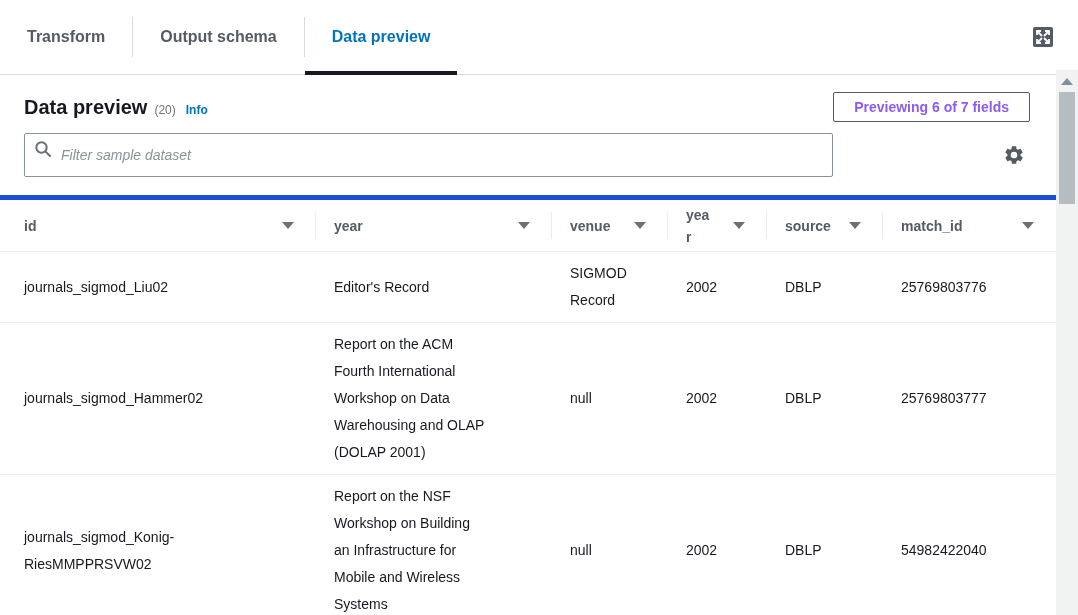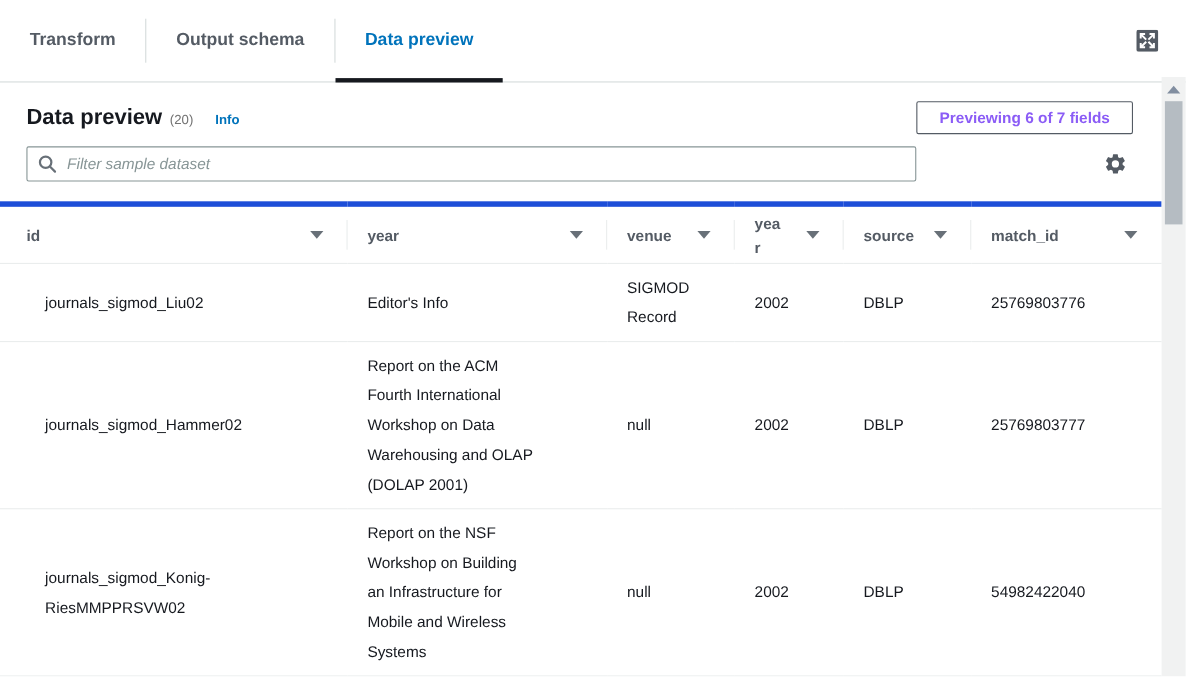--- a/index.html
+++ b/index.html
@@ -48,39 +48,39 @@
   .toolbar-row {
     display: flex; align-items: center; justify-content: space-between;
     margin: 16px 48px 0 24px;
     height: 32px;
   }
   .heading { display: flex; align-items: baseline; }
   .heading .title { font-size: 20px; font-weight: bold; color: #16191f; }
   .heading .count { font-size: 12px; font-weight: normal; color: #737373; margin-left: 7px; }
   .heading .info-link {
     font-size: 12px; font-weight: bold; color: #0073bb;
-    margin-left: 20px; text-decoration: none; cursor: pointer;
+    margin-left: 10px; text-decoration: none; cursor: pointer;
   }
   .fields-button {
     background: #fff;
     border: 1px solid #545b64; border-radius: 2px;
     font-family: "Liberation Sans", sans-serif;
     font-size: 14px; font-weight: bold; color: #8b5cf6;
     padding: 6px 20px;
     cursor: pointer;
   }
 
   
   .filter-row {
     display: flex; align-items: center;
     margin: 10px 48px 0 24px;
   }
   .search-box {
     position: relative;
-    width: 809px; height: 32px;
+    width: 809px; height: 44px;
   }
   .search-box svg.mag {
     position: absolute; left: 10px; top: 7px;
   }
   .search-input {
     width: 100%; height: 100%;
     border: 1px solid #879596; border-radius: 2px;
     padding: 0 10px 0 36px;
     font-family: "Liberation Sans", sans-serif;
     font-size: 14px; font-style: italic; color: #16191f;
@@ -141,21 +141,21 @@
     flex: none;
     cursor: pointer;
   }
 
   tbody td {
     border-bottom: 1px solid #eaeded;
     vertical-align: middle;
     font-size: 14px; line-height: 27px; color: #16191f;
     padding: 8px 18px;
   }
-  td.td-id    { padding-left: 41px; padding-right: 62px; }
+  td.td-id    { padding-left: 24px; padding-right: 62px; }
   td.td-title { padding-right: 66px; }
   td.td-venue { padding-right: 18px; }
 
   
   .scrollbar {
     position: absolute;
     top: 70px; right: 0; bottom: 0;
     width: 22px;
     background: #f1f2f2;
   }
@@ -266,21 +266,21 @@
         <div class="th-inner">
           <span class="th-label">match_id</span>
           <span class="sort-caret"></span>
         </div>
       </th>
     </tr>
   </thead>
   <tbody>
     <tr>
       <td class="td-id">journals_sigmod_Liu02</td>
-      <td class="td-title">Editor's Info</td>
+      <td class="td-title">Editor's Record</td>
       <td class="td-venue">SIGMOD Record</td>
       <td>2002</td>
       <td>DBLP</td>
       <td>25769803776</td>
     </tr>
     <tr>
       <td class="td-id">journals_sigmod_Hammer02</td>
       <td class="td-title">Report on the ACM Fourth International Workshop on Data Warehousing and OLAP (DOLAP 2001)</td>
       <td class="td-venue">null</td>
       <td>2002</td>

